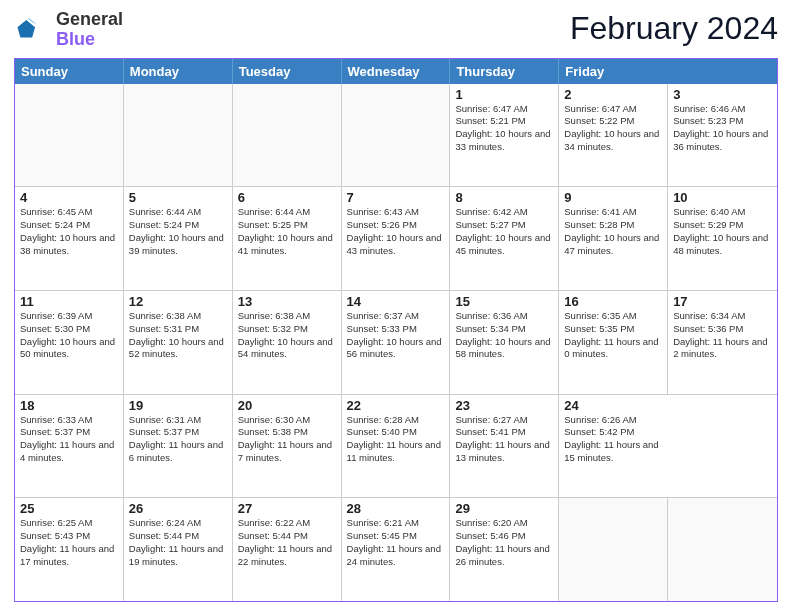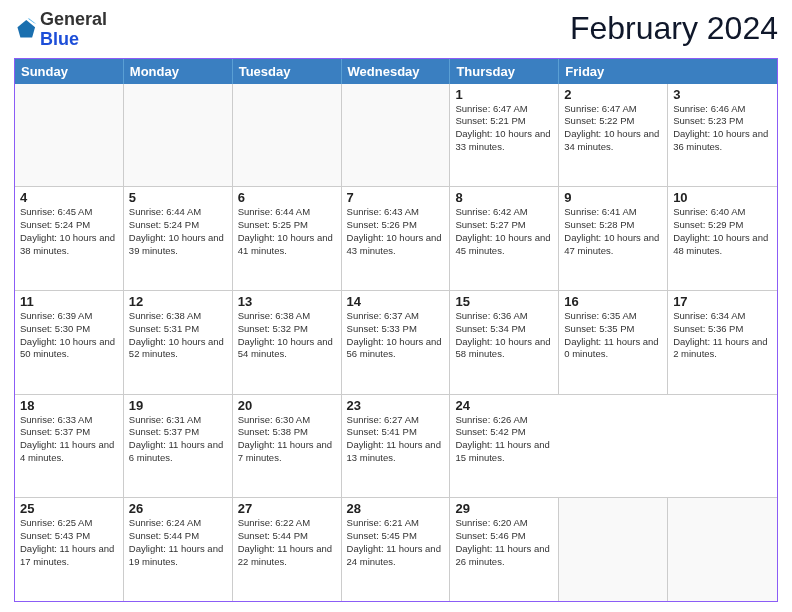--- a/index.html
+++ b/index.html
@@ -19,29 +19,29 @@
     }
     .header {
       display: flex;
       justify-content: space-between;
       align-items: flex-start;
       margin-bottom: 8px;
     }
     .logo {
       display: flex;
       align-items: center;
-      gap: 2px;
+      gap: 18px;
     }
     .logo-text {
       font-size: 18px;
       font-weight: bold;
       line-height: 1.1;
     }
     .logo-general { color: #333; }
-    .logo-blue { color: #1d4ed8; }
+    .logo-blue { color: #8b5cf6; }
     .logo-icon {
       width: 22px;
       height: 22px;
       margin-left: 2px;
     }
     .title-section {
       text-align: right;
     }
     .month-title {
       font-size: 32px;
@@ -223,20 +223,24 @@
           </div>
           <div class="cal-cell">
             <div class="day-num">19</div>
         <div class="day-info">Sunrise: 6:31 AM<br>Sunset: 5:37 PM<br>Daylight: 11 hours and 6 minutes.</div>
           </div>
           <div class="cal-cell">
             <div class="day-num">20</div>
         <div class="day-info">Sunrise: 6:30 AM<br>Sunset: 5:38 PM<br>Daylight: 11 hours and 7 minutes.</div>
           </div>
           <div class="cal-cell">
+            <div class="day-num">22</div>
+        <div class="day-info">Sunrise: 6:28 AM<br>Sunset: 5:40 PM<br>Daylight: 11 hours and 11 minutes.</div>
+          </div>
+          <div class="cal-cell">
             <div class="day-num">23</div>
         <div class="day-info">Sunrise: 6:27 AM<br>Sunset: 5:41 PM<br>Daylight: 11 hours and 13 minutes.</div>
           </div>
           <div class="cal-cell">
             <div class="day-num">24</div>
         <div class="day-info">Sunrise: 6:26 AM<br>Sunset: 5:42 PM<br>Daylight: 11 hours and 15 minutes.</div>
           </div>
         </div>
         <div class="cal-row">
           <div class="cal-cell">

